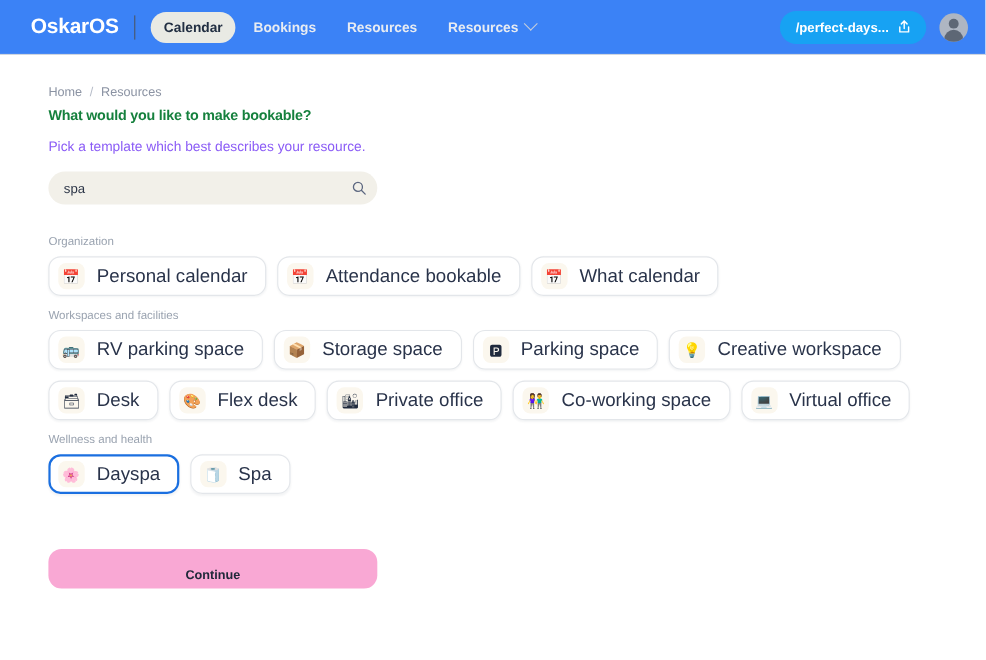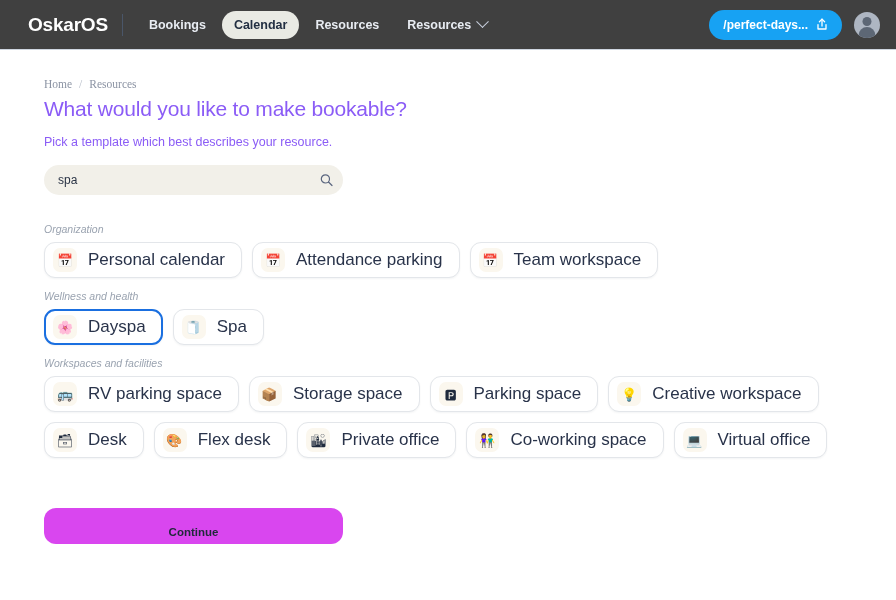--- a/index.html
+++ b/index.html
@@ -8,21 +8,21 @@
     width: 896px; height: 600px;
     background: #ffffff;
     font-family: "Liberation Sans", sans-serif;
     color: #1f2a3d;
     overflow: hidden;
   }
 
   
   .navbar {
     height: 50px;
-    background: #404040;
+    background: #3b82f6;
     display: flex;
     align-items: center;
     padding: 0 16px 0 28px;
     border-bottom: 1px solid #cfd6e0;
   }
   .brand {
     color: #ffffff;
     font-size: 19px;
     font-weight: bold;
     letter-spacing: -0.2px;
@@ -105,28 +105,27 @@
   
   .page { padding: 28px 44px 0 44px; }
 
   .breadcrumb {
     font-size: 11.5px;
     color: #8b93a3;
     display: flex;
     align-items: center;
     gap: 7px;
     margin-bottom: 7px;
-    font-family: Liberation Serif, serif;
   }
   .breadcrumb .sep { color: #b6bcc8; }
 
   .page-title {
-    font-size: 21px;
-    font-weight: normal;
-    color: #8b5cf6;
+    font-size: 13px;
+    font-weight: bold;
+    color: #15803d;
     margin: 0 0 14px 0;
     letter-spacing: -0.2px;
   }
   .page-sub {
     font-size: 12.5px;
     color: #8b5cf6;
     margin: 0 0 16px 0;
   }
 
   .search-wrap {
@@ -153,21 +152,20 @@
     background: none; border: none;
     padding: 0; cursor: pointer;
     line-height: 0;
   }
 
   .section { margin-bottom: 12px; }
   .section-label {
     font-size: 10.5px;
     color: #9aa3b0;
     margin-bottom: 7px;
-    font-style: italic;
   }
   .chip-row {
     display: flex;
     flex-wrap: wrap;
     gap: 10px;
   }
   .chip {
     display: flex;
     align-items: center;
     gap: 11px;
@@ -196,43 +194,43 @@
     justify-content: center;
     font-size: 13px;
     line-height: 1;
     flex: none;
   }
 
   .continue-wrap { margin-top: 50px; }
   .continue-btn {
     width: 299px;
     height: 24px;
-    background: #d946ef;
+    background: #f9a8d4;
     border: none;
     border-radius: 12px;
     font-family: "Liberation Sans", sans-serif;
     font-size: 11.5px;
     font-weight: bold;
     color: #20293a;
     cursor: pointer;
     padding: 18px;
   }
 </style>
 </head>
 <body>
 
 <div class="navbar">
   <div class="brand">OskarOS</div>
   <div class="nav-divider"></div>
   <div class="nav-items" id="nav-items">
+      <div class="nav-item active">
+        <span>Calendar</span>
+      </div>
       <div class="nav-item">
         <span>Bookings</span>
-      </div>
-      <div class="nav-item active">
-        <span>Calendar</span>
       </div>
       <div class="nav-item">
         <span>Resources</span>
       </div>
       <div class="nav-item">
         <span>Resources</span>
         <span class="chev"></span>
       </div>
     </div>
   <div class="nav-right">
@@ -274,81 +272,81 @@
   <div id="sections">
       <div class="section">
         <div class="section-label">Organization</div>
         <div class="chip-row">
           <div class="chip">
             <div class="chip-icon">📅</div>
             <span class="chip-label">Personal calendar</span>
           </div>
           <div class="chip">
             <div class="chip-icon">📅</div>
-            <span class="chip-label">Attendance parking</span>
+            <span class="chip-label">Attendance bookable</span>
           </div>
           <div class="chip">
             <div class="chip-icon">📅</div>
-            <span class="chip-label">Team workspace</span>
+            <span class="chip-label">What calendar</span>
+          </div>
+        </div>
+      </div>
+      <div class="section">
+        <div class="section-label">Workspaces and facilities</div>
+        <div class="chip-row">
+          <div class="chip">
+            <div class="chip-icon">🚌</div>
+            <span class="chip-label">RV parking space</span>
+          </div>
+          <div class="chip">
+            <div class="chip-icon">📦</div>
+            <span class="chip-label">Storage space</span>
+          </div>
+          <div class="chip">
+            <div class="chip-icon">🅿</div>
+            <span class="chip-label">Parking space</span>
+          </div>
+          <div class="chip">
+            <div class="chip-icon">💡</div>
+            <span class="chip-label">Creative workspace</span>
+          </div>
+          <div class="chip">
+            <div class="chip-icon">🗃</div>
+            <span class="chip-label">Desk</span>
+          </div>
+          <div class="chip">
+            <div class="chip-icon">🎨</div>
+            <span class="chip-label">Flex desk</span>
+          </div>
+          <div class="chip">
+            <div class="chip-icon">🏙</div>
+            <span class="chip-label">Private office</span>
+          </div>
+          <div class="chip">
+            <div class="chip-icon">👫</div>
+            <span class="chip-label">Co-working space</span>
+          </div>
+          <div class="chip">
+            <div class="chip-icon">💻</div>
+            <span class="chip-label">Virtual office</span>
           </div>
         </div>
       </div>
       <div class="section">
         <div class="section-label">Wellness and health</div>
         <div class="chip-row">
           <div class="chip selected">
             <div class="chip-icon">🌸</div>
             <span class="chip-label">Dayspa</span>
           </div>
           <div class="chip">
             <div class="chip-icon">🧻</div>
             <span class="chip-label">Spa</span>
           </div>
         </div>
       </div>
-      <div class="section">
-        <div class="section-label">Workspaces and facilities</div>
-        <div class="chip-row">
-          <div class="chip">
-            <div class="chip-icon">🚌</div>
-            <span class="chip-label">RV parking space</span>
-          </div>
-          <div class="chip">
-            <div class="chip-icon">📦</div>
-            <span class="chip-label">Storage space</span>
-          </div>
-          <div class="chip">
-            <div class="chip-icon">🅿</div>
-            <span class="chip-label">Parking space</span>
-          </div>
-          <div class="chip">
-            <div class="chip-icon">💡</div>
-            <span class="chip-label">Creative workspace</span>
-          </div>
-          <div class="chip">
-            <div class="chip-icon">🗃</div>
-            <span class="chip-label">Desk</span>
-          </div>
-          <div class="chip">
-            <div class="chip-icon">🎨</div>
-            <span class="chip-label">Flex desk</span>
-          </div>
-          <div class="chip">
-            <div class="chip-icon">🏙</div>
-            <span class="chip-label">Private office</span>
-          </div>
-          <div class="chip">
-            <div class="chip-icon">👫</div>
-            <span class="chip-label">Co-working space</span>
-          </div>
-          <div class="chip">
-            <div class="chip-icon">💻</div>
-            <span class="chip-label">Virtual office</span>
-          </div>
-        </div>
-      </div>
     </div>
 
   <div class="continue-wrap">
     <button class="continue-btn">Continue</button>
   </div>
 
 </div>
 
 </body></html>

